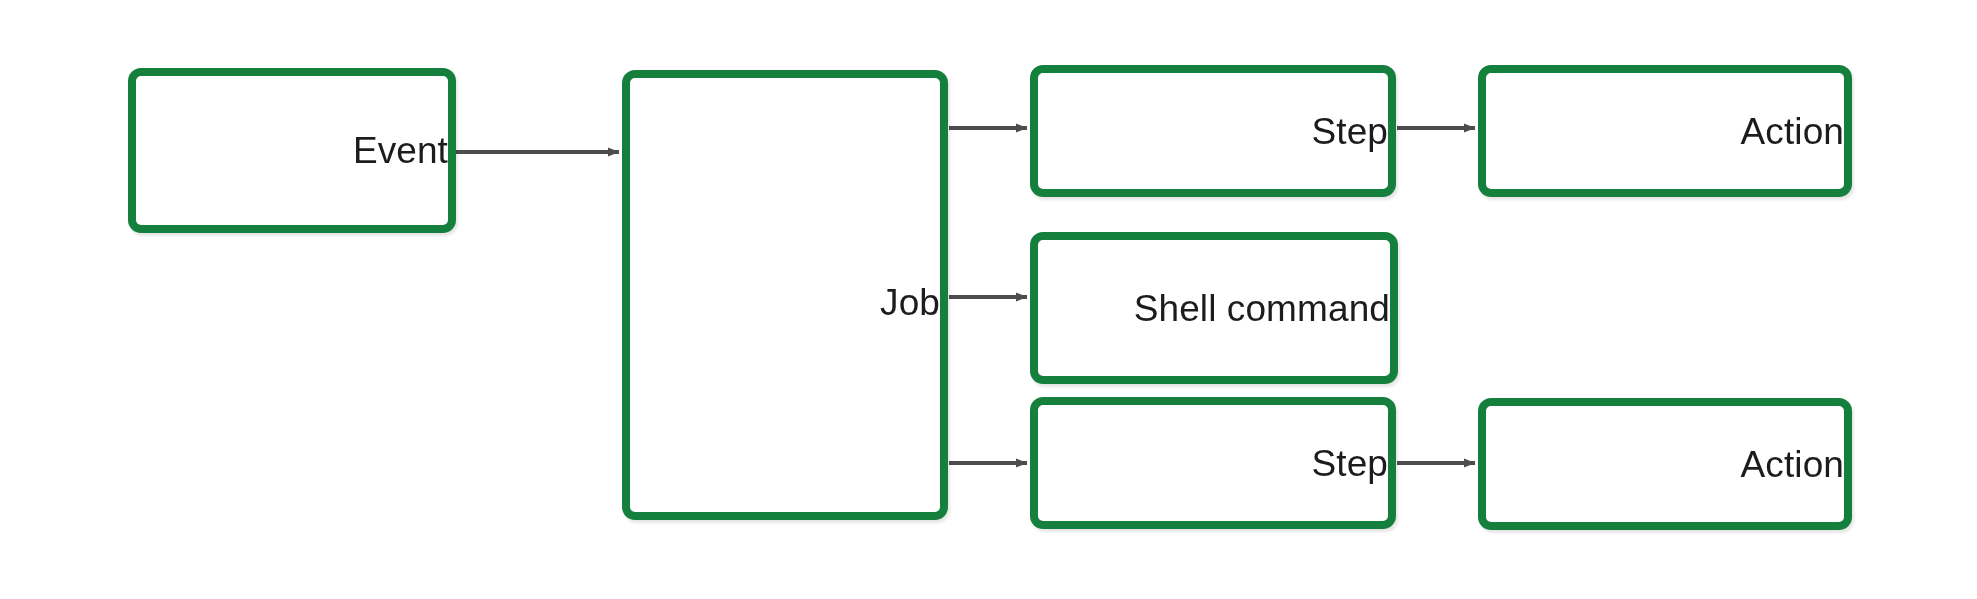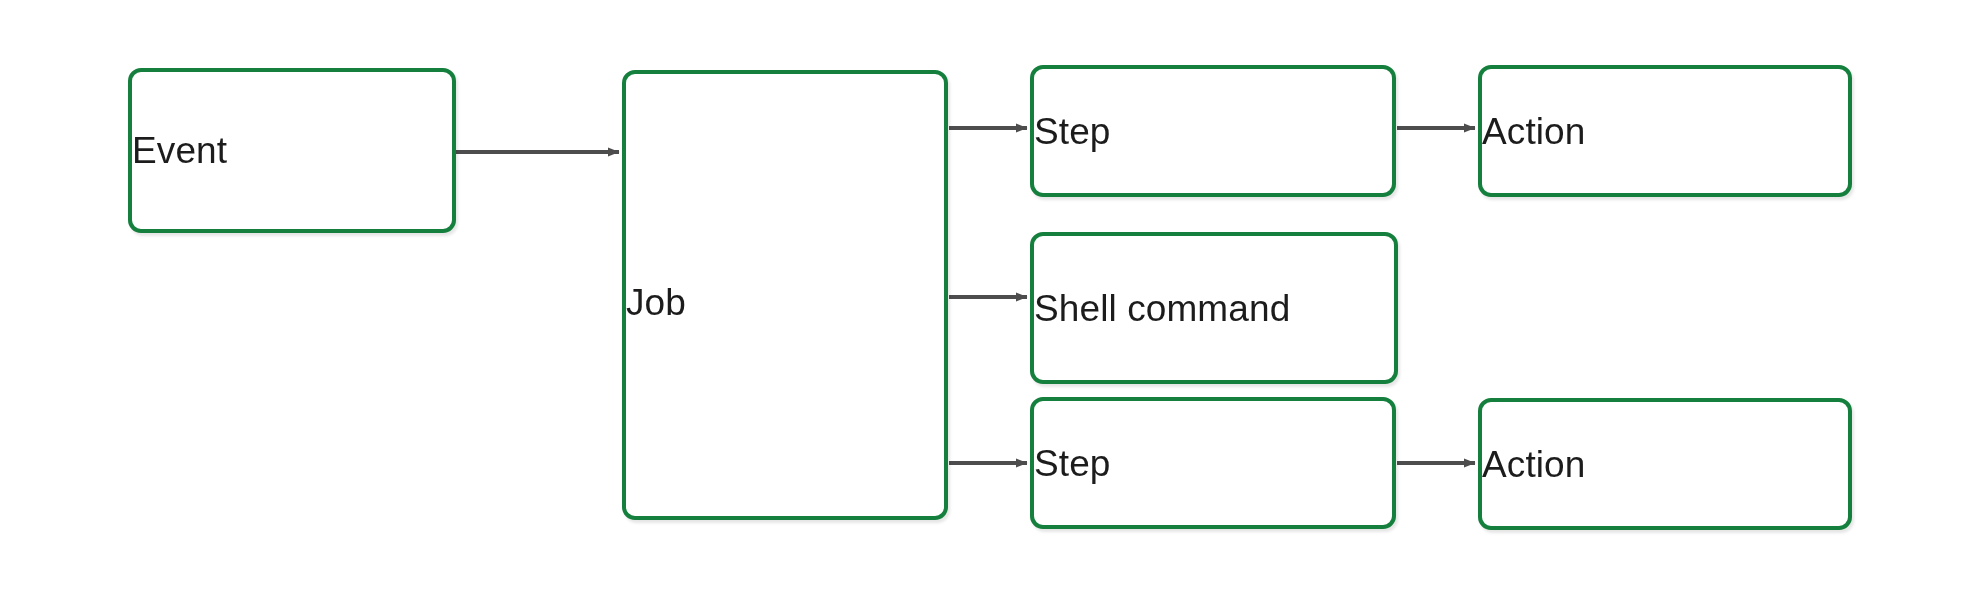--- a/index.html
+++ b/index.html
@@ -17,25 +17,25 @@
   #diagram-canvas {
     position: relative;
     width: 1977px;
     height: 599px;
     background: #ffffff;
   }
   .node {
     position: absolute;
     box-sizing: border-box;
     background: #ffffff;
-    border: 4px solid #15803d;
+    border: 8px solid #15803d;
     border-radius: 13px;
     display: flex;
     align-items: center;
-    justify-content: flex-start;
+    justify-content: flex-end;
     box-shadow: 2px 3px 3px rgba(0,0,0,0.10);
   }
   .node-label {
     font-family: "Liberation Sans", "DejaVu Sans", sans-serif;
     font-size: 37px;
     line-height: 1;
     color: #1c1c1c;
     letter-spacing: 0.1px;
     white-space: nowrap;
     user-select: none;

